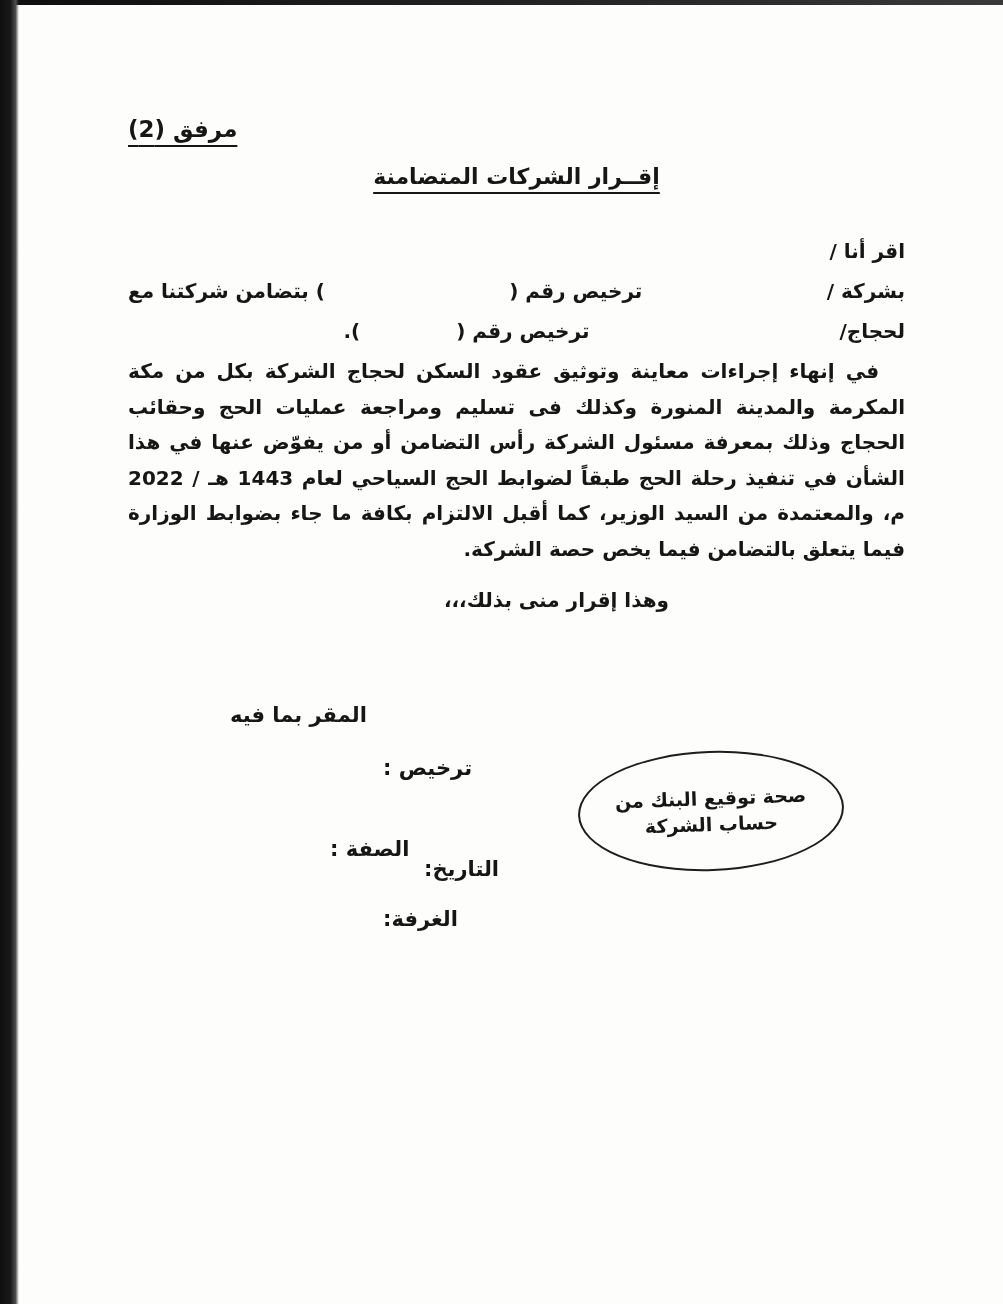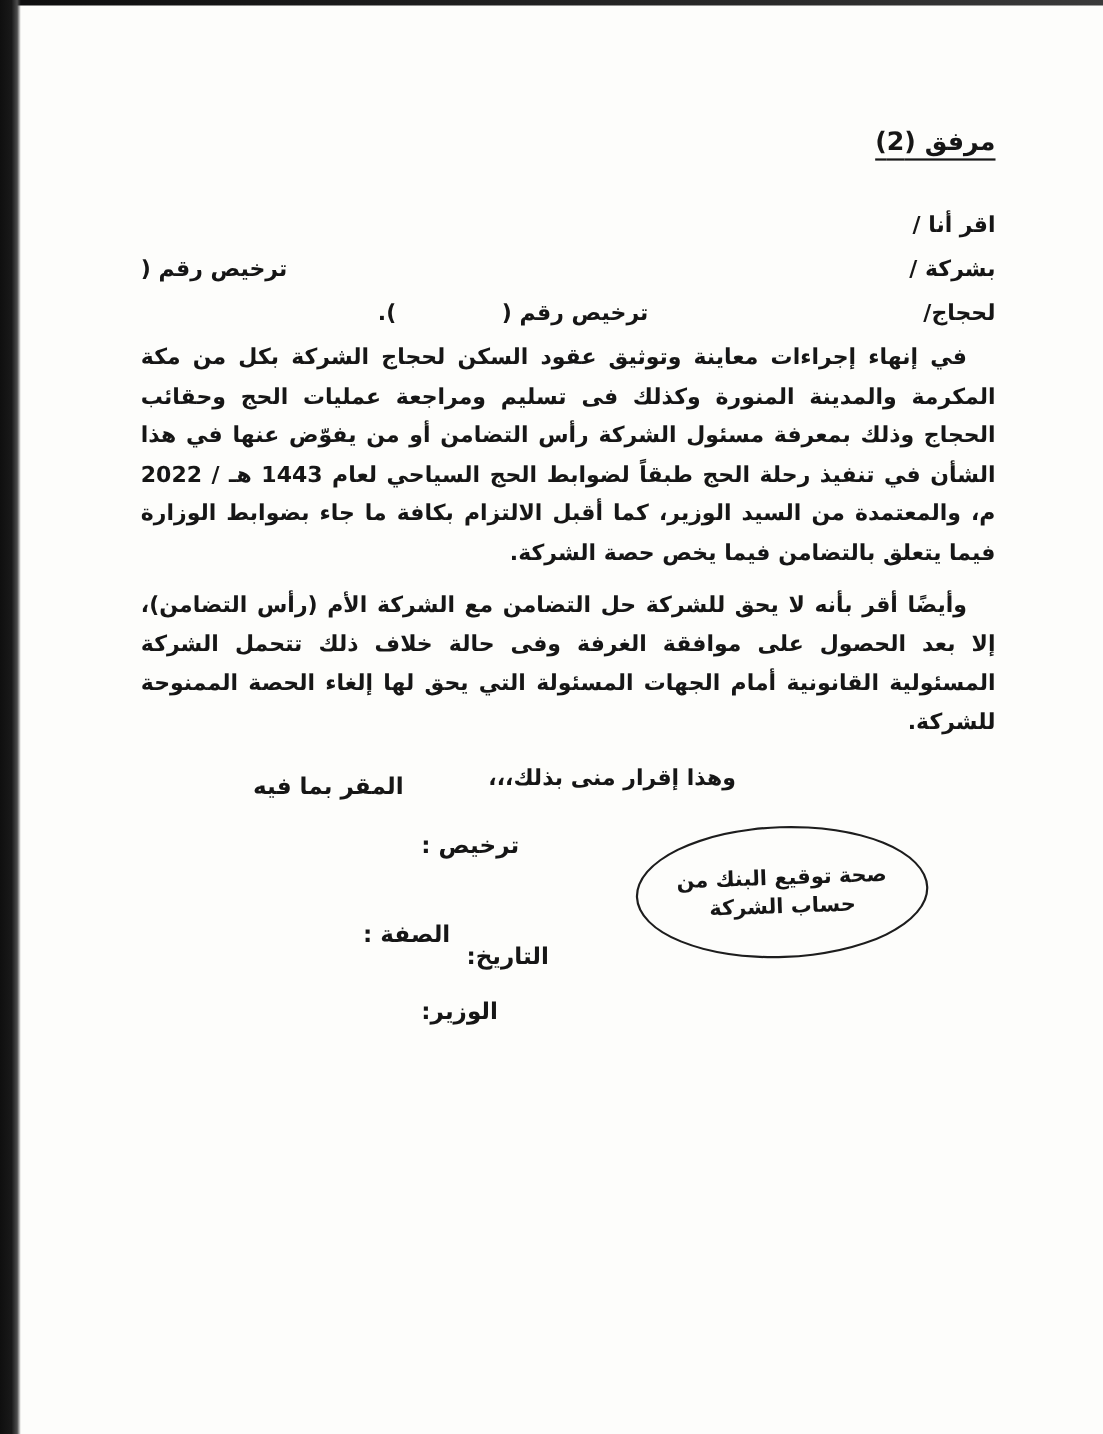--- a/index.html
+++ b/index.html
@@ -21,21 +21,21 @@
   .edge-left {
     position:absolute; top:0; left:0; width:19px; height:100%;
     background:linear-gradient(90deg,#0f0f0f 0%,#191919 55%,#4d4d4d 82%,rgba(90,90,90,0) 100%);
   }
   
   .content {
     position:absolute; top:116px; left:128px; right:98px;
     direction:rtl; text-align:right;
     font-weight:700;
   }
-  .doc-title { text-align:right; font-size:23px; }
+  .doc-title { text-align:left; font-size:23px; }
   .doc-subtitle { text-align:center; font-size:22px; margin-top:22px; }
   .u { text-decoration:underline; text-decoration-thickness:2px; text-underline-offset:8px; }
   .decl { margin-top:42px; font-size:20px; }
   .line { display:flex; align-items:baseline; line-height:40px; }
   .l1, .l2 { justify-content:space-between; }
   .gap3a { display:inline-block; width:250px; }
   .gap3b { display:inline-block; width:96px; }
   .para {
     margin-top:3px; font-size:20px; line-height:35.5px;
     text-align:justify; text-indent:26px;
@@ -71,47 +71,50 @@
 <body>
 
 <div class="page">
   <div class="edge-top"></div>
   <div class="edge-left"></div>
 
   <div class="content">
     <div class="doc-title">
       <span class="u">مرفق (2)</span>
     </div>
+    <div class="doc-subtitle">
+      <span class="u">إقــرار الشركات المتضامنة</span>
+    </div>
 
     <div class="decl">
       <div class="line l1">
         <span>اقر أنا /</span>
       </div>
       <div class="line l2">
         <span>بشركة /</span>
         <span>ترخيص رقم (</span>
+        <span>) بتضامن شركتنا مع</span>
       </div>
       <div class="line l3">
         <span>لحجاج/</span>
         <span class="gap3a"></span>
         <span>ترخيص رقم (</span>
         <span class="gap3b"></span>
         <span>).</span>
       </div>
     </div>
 
     <p class="para p1">في إنهاء إجراءات معاينة وتوثيق عقود السكن لحجاج الشركة بكل من مكة المكرمة والمدينة المنورة وكذلك فى تسليم ومراجعة عمليات الحج وحقائب الحجاج وذلك بمعرفة مسئول الشركة رأس التضامن أو من يفوّض عنها في هذا الشأن في تنفيذ رحلة الحج طبقاً لضوابط الحج السياحي لعام 1443 هـ / 2022 م، والمعتمدة من السيد الوزير، كما أقبل الالتزام بكافة ما جاء بضوابط الوزارة فيما يتعلق بالتضامن فيما يخص حصة الشركة.</p>
-    <p class="para p2">وأيضًا أقر بأنه لا يحق للشركة حل التضامن مع الشركة الأم (رأس التضامن)، إلا بعد الحصول على موافقة الغرفة وفى حالة خلاف ذلك تتحمل الشركة المسئولية القانونية أمام الجهات المسئولة التي يحق لها إلغاء الحصة الممنوحة للشركة.</p>
     <p class="closing">وهذا إقرار منى بذلك،،،</p>
   </div>
 
   <div class="ack">المقر بما فيه</div>
 
   <div class="field f-name">ترخيص :</div>
   <div class="field f-title">الصفة :</div>
   <div class="field f-date">التاريخ:</div>
-  <div class="field f-stamp">الوزير:</div>
+  <div class="field f-stamp">الغرفة:</div>
 
   <div class="oval">
     <div>صحة توقيع البنك من</div>
     <div>حساب الشركة</div>
   </div>
 </div>
 
 </body></html>

